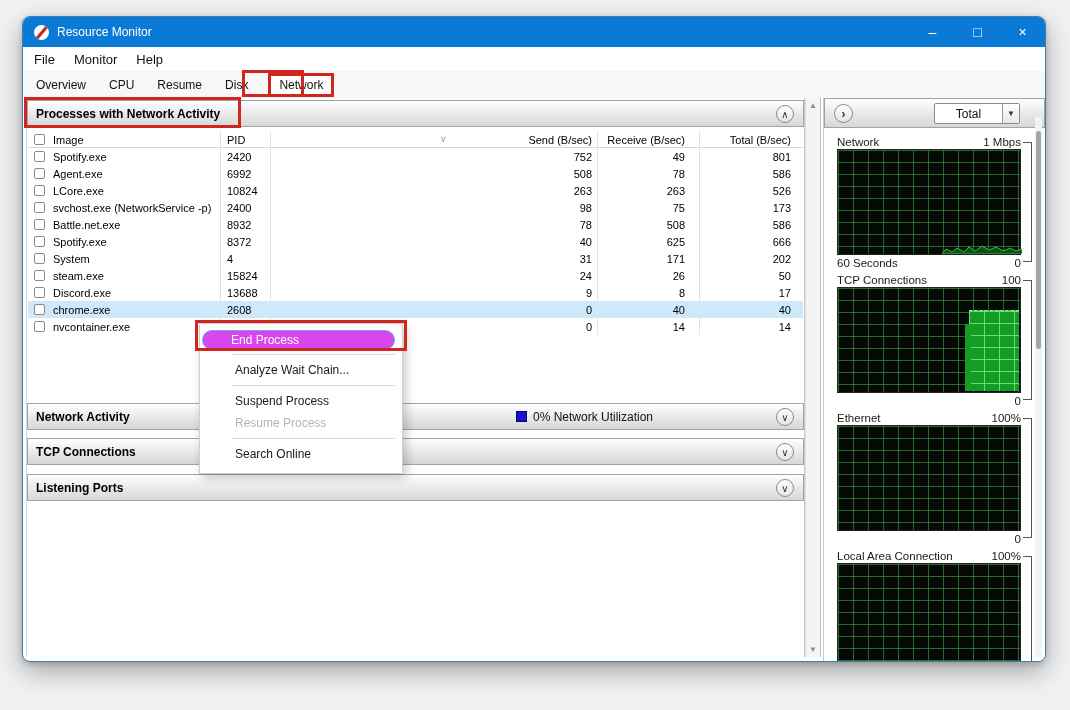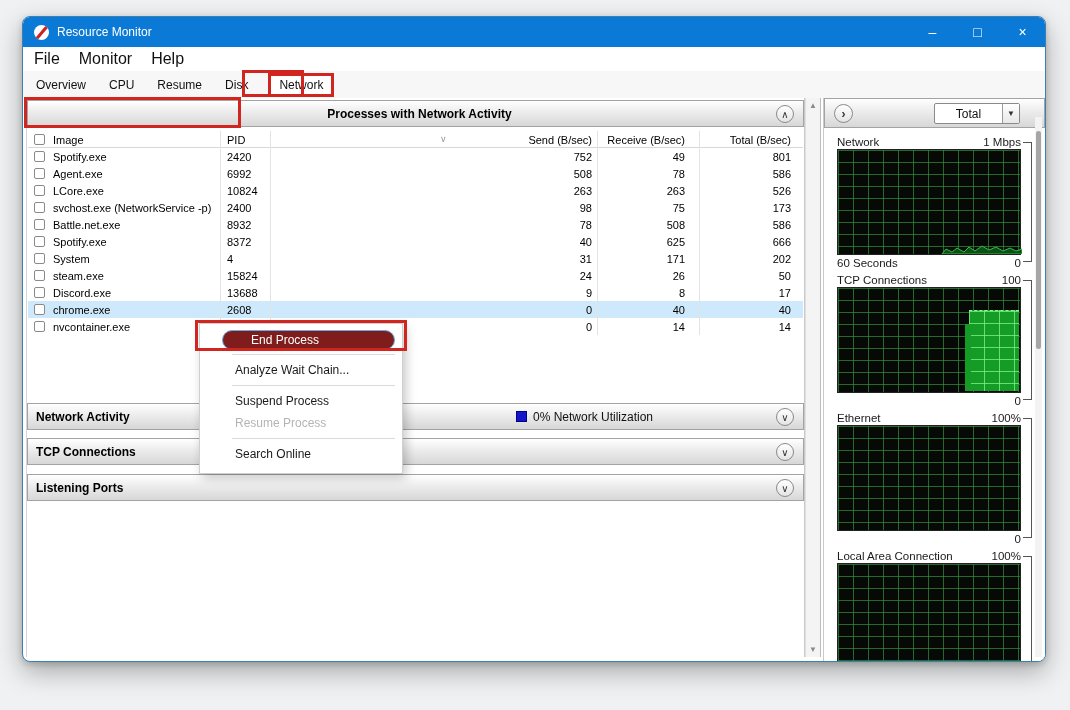--- a/index.html
+++ b/index.html
@@ -17,21 +17,21 @@
              position:relative; overflow:hidden; }
   .appicon::after { content:""; position:absolute; left:6px; top:-2px; width:3px; height:20px;
                     background:#c22; transform:rotate(40deg); }
   .apptitle { font-size:12px; margin-left:8px; }
   .wincontrols { margin-left:auto; display:flex; }
   .winbtn { width:45px; height:30px; display:flex; align-items:center; justify-content:center;
             font-size:14px; color:#fff; }
 
   
   .menubar { position:absolute; left:0; top:30px; right:0; height:24px; background:#fff;
-             display:flex; align-items:center; padding-left:11px; font-size:16px; color:#111; }
+             display:flex; align-items:center; padding-left:11px; font-size:13px; color:#111; }
   .menuitem { margin-right:19px; }
   .tabbar { position:absolute; left:0; top:54px; right:0; height:27px; background:#f7f7f7;
             display:flex; align-items:center; padding-left:10px; font-size:12px; color:#111; }
   .tab { margin-right:17px; padding:2px 3px; }
   .tab.active { border:3px solid #d12620; background:#fff; padding:2px 8px; font-weight:normal; }
 
   
   .leftcol { position:absolute; left:3px; top:81px; width:779px; bottom:4px;
              border-left:1px solid #d6d6d6; border-right:1px solid #c9c9c9; background:#fff; }
   .secbar { position:absolute; left:0; width:777px; height:27px;
@@ -103,22 +103,22 @@
   
   .rslim { position:absolute; right:3px; top:19px; width:7px; height:540px; background:#f3f3f3; }
   .rslim .thumb { position:absolute; left:1px; top:14px; width:5px; height:218px;
                   background:#a6a6a6; border-radius:3px; }
 
   
   .ctxmenu { position:absolute; left:176px; top:306px; width:204px; background:#fff;
              border:1px solid #cfcfcf; box-shadow:3px 4px 10px rgba(0,0,0,.22);
              padding:6px 0 8px 0; z-index:20; font-size:12px; color:#1a1a1a; }
   .mitem { height:22px; line-height:22px; padding-left:35px; }
-  .mitem.hl { background:#7f1d1d; border:1px solid #66aae6; border-radius:10px; color:#fff;
-              margin:0 7px 2px 22px; height:20px; line-height:18px; padding-left:28px; }
+  .mitem.hl { background:#d946ef; border:1px solid #66aae6; border-radius:10px; color:#fff;
+              margin:0 7px 2px 2px; height:20px; line-height:18px; padding-left:28px; }
   .mitem.dis { color:#b4b4b4; }
   .msep { height:1px; background:#dadada; margin:4px 7px 4px 32px; }
 
   
   .anno { position:absolute; border:3px solid #d12620; z-index:30; pointer-events:none; }
 </style>
 </head>
 <body>
 
 <div class="window">
@@ -142,21 +142,21 @@
   <div class="tabbar">
       <span class="tab">Overview</span>
       <span class="tab">CPU</span>
       <span class="tab">Resume</span>
       <span class="tab">Disk</span>
       <span class="tab active">Network</span>
     </div>
 
   <div class="leftcol">
 
-    <div class="secbar" style="top:2px;justify-content:center;">
+    <div class="secbar" style="top:2px;">
       <span class="sectitle">Processes with Network Activity</span>
       <span class="chevbtn">∧</span>
     </div>
 
     <div class="ptable" style="position:absolute;">
       <span class="sortmark" style="position:absolute; left:412px; top:3px;">∨</span>
       <div class="thead">
         <span class="c img">
             <span class="cb"></span>
           <span>Image</span>

